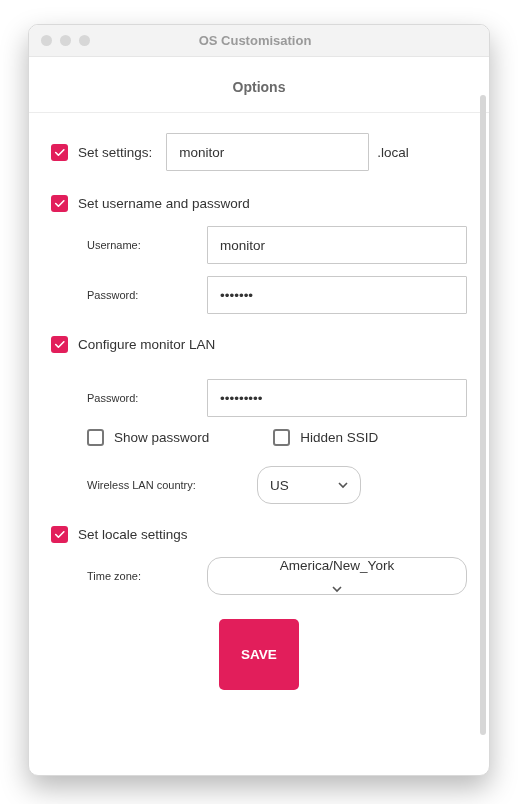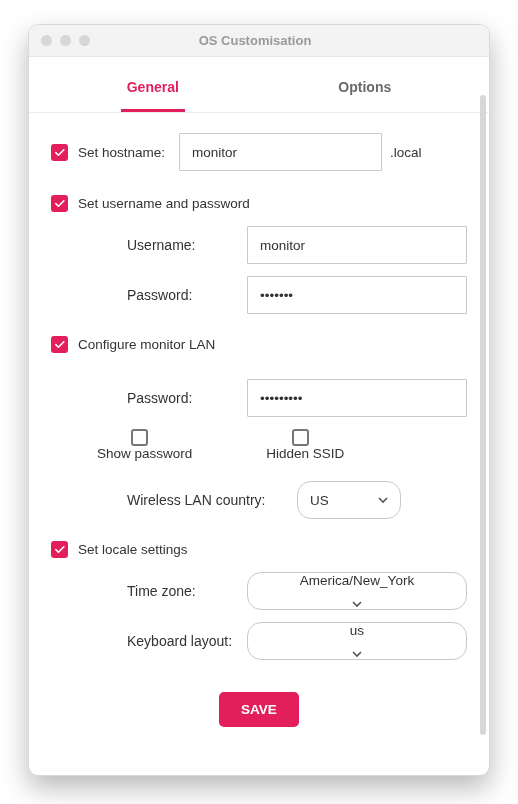--- a/index.html
+++ b/index.html
@@ -97,23 +97,22 @@
   }
 
   .field-row {
     display: flex;
     align-items: center;
     margin-left: 36px;
     margin-bottom: 12px;
   }
   .field-label {
     width: 120px;
-    font-size: 14px;
-    color: #333;
-    margin-left: 40px;
+    font-size: 11px;
+    color: #333;
   }
   .field-label.wide { width: 170px; }
 
   input.text {
     flex: 1;
     height: 38px;
     border: 1px solid #c9c9c9;
     border-radius: 1px;
     padding: 0 12px;
     font-size: 13.5px;
@@ -138,21 +137,20 @@
     display: flex;
     margin-left: 36px;
     gap: 64px;
     margin-bottom: 20px;
     margin-top: 6px;
   }
   .ic {
     display: flex;
     align-items: center;
     cursor: pointer;
-    flex-direction: column;
   }
   .ic .lbl {
     font-size: 13.5px;
     color: #333;
     margin-left: 10px;
   }
 
   .select {
     height: 38px;
     border: 1px solid #c9c9c9;
@@ -174,21 +172,21 @@
     display: flex;
     justify-content: center;
     padding: 12px 0 6px 0;
   }
   .save-btn {
     background: #e21e5b;
     border-radius: 5px;
     color: #fff;
     font-size: 13.5px;
     font-weight: 600;
-    padding: 10px 22px;
+    padding: 28px 22px;
     cursor: pointer;
     border: none;
   }
 
   .scroll-hint {
     position: absolute;
     right: 3px;
     top: 70px;
     width: 6px;
     height: 640px;
@@ -204,33 +202,32 @@
   <div class="titlebar">
     <div class="traffic-lights">
       <div class="tl"></div>
       <div class="tl"></div>
       <div class="tl"></div>
     </div>
     <div class="titlebar-title">OS Customisation</div>
   </div>
 
   <div class="tabs">
-    <div class="tab active">General</div>
     <div class="tab">Options</div>
   </div>
 
   <div class="content">
 
     <div class="row top hostname-row">
       <span class="chk checked">
         <svg viewBox="0 0 24 24">
             <path d="M5 12l5 5L20 7" stroke="#fff" stroke-width="3" fill="none" stroke-linecap="round" stroke-linejoin="round"></path>
           </svg>
       </span>
-      <span class="sec-label">Set hostname:</span>
+      <span class="sec-label">Set settings:</span>
       <input class="text short" value="monitor" style="">
       <span class="suffix">.local</span>
     </div>
 
     <div class="row section-head">
       <span class="chk checked">
         <svg viewBox="0 0 24 24">
             <path d="M5 12l5 5L20 7" stroke="#fff" stroke-width="3" fill="none" stroke-linecap="round" stroke-linejoin="round"></path>
           </svg>
       </span>
@@ -291,29 +288,20 @@
     </div>
     <div class="field-row">
       <span class="field-label">Time zone:</span>
       <div class="select med" style="flex:1;">
         <span class="val">America/New_York</span>
         <svg viewBox="0 0 10 10">
             <path d="M1 3l4 4 4-4" stroke="#555" stroke-width="1.6" fill="none"></path>
           </svg>
       </div>
     </div>
-    <div class="field-row" style="margin-bottom:20px;">
-      <span class="field-label">Keyboard layout:</span>
-      <div class="select med" style="flex:1;">
-        <span class="val">us</span>
-        <svg viewBox="0 0 10 10">
-            <path d="M1 3l4 4 4-4" stroke="#555" stroke-width="1.6" fill="none"></path>
-          </svg>
-      </div>
-    </div>
 
     <div class="save-row">
       <button class="save-btn">SAVE</button>
     </div>
 
   </div>
 
   <div class="scroll-hint"></div>
 
 </div>

